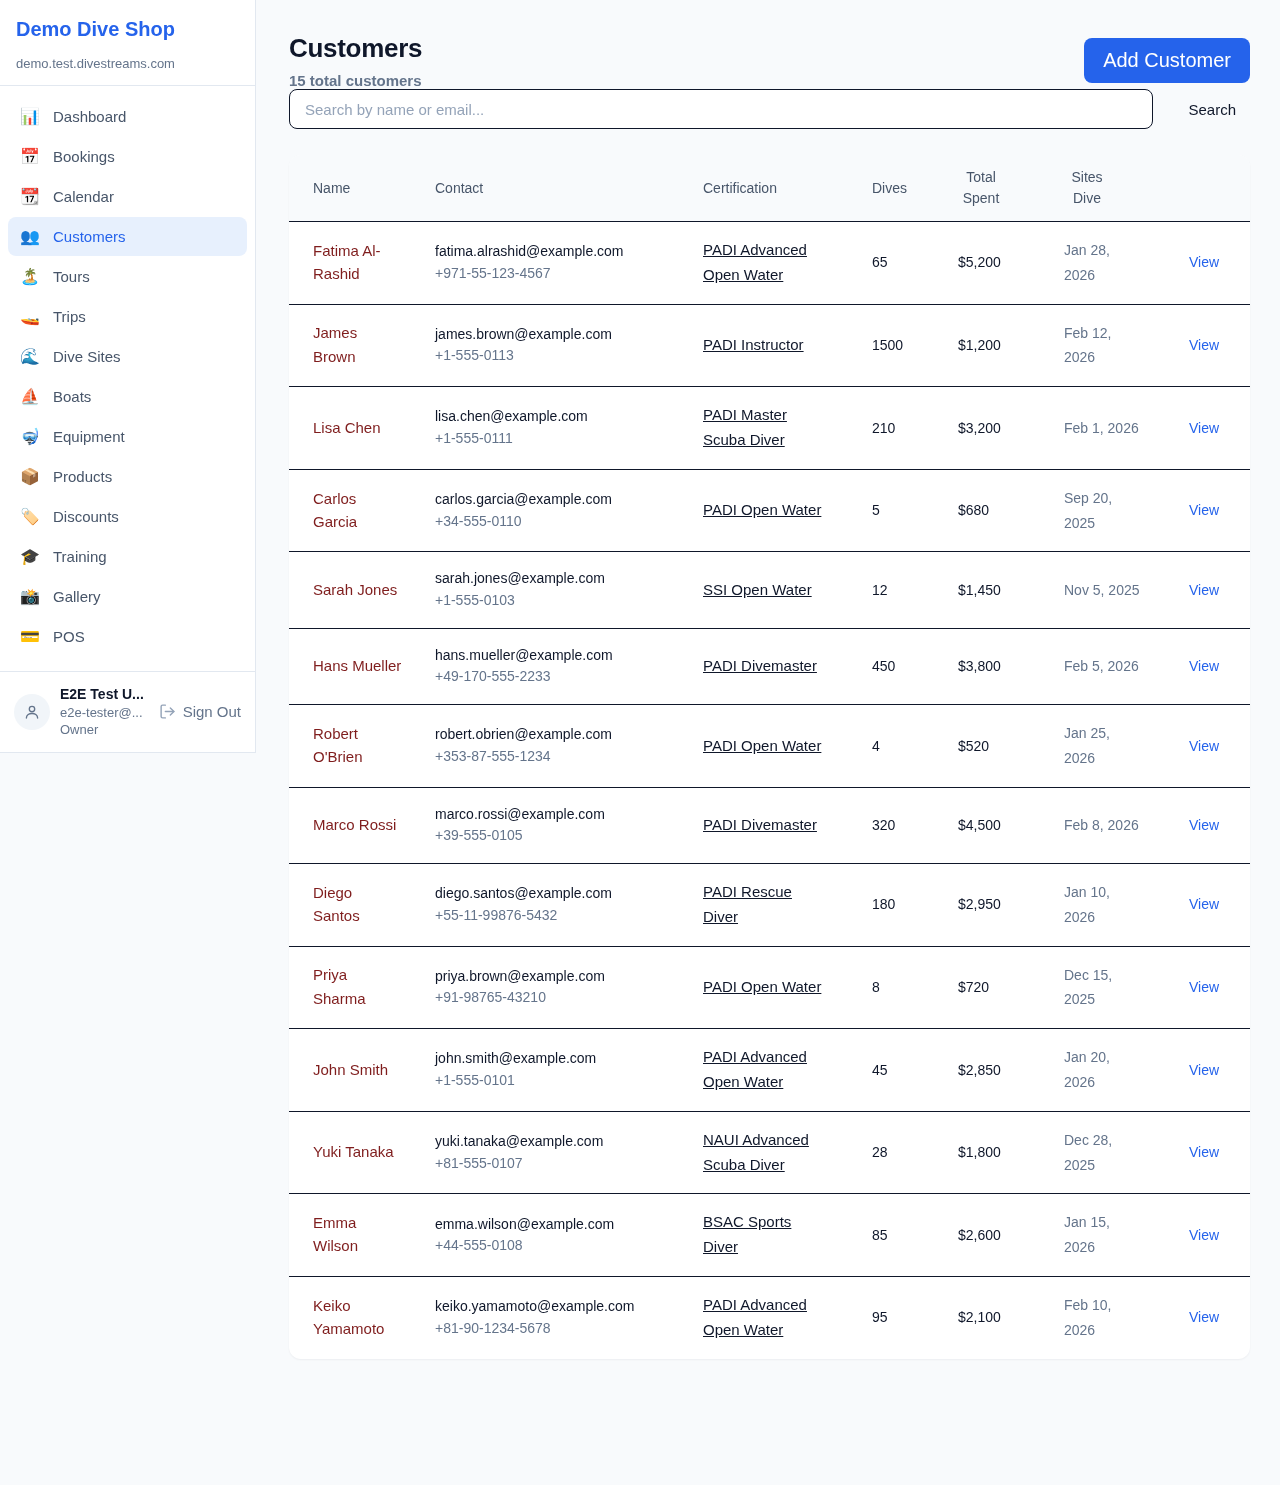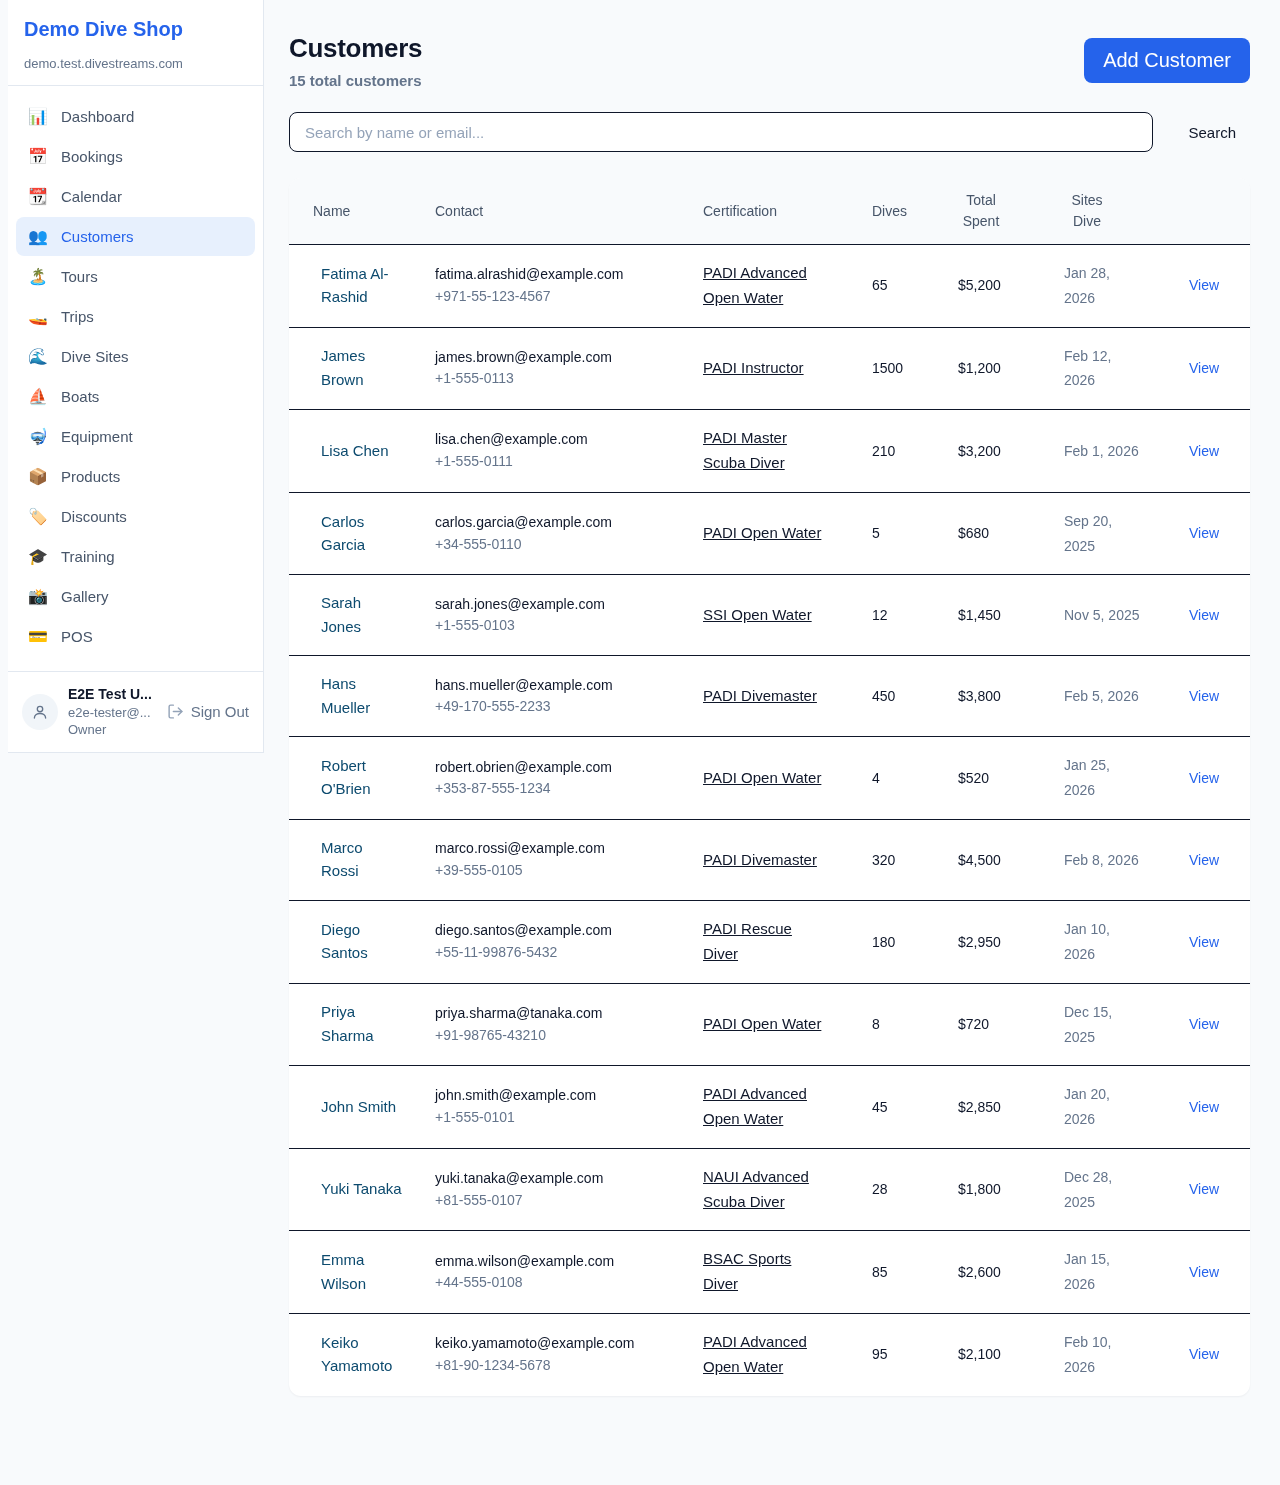--- a/index.html
+++ b/index.html
@@ -8,21 +8,21 @@
     font-family: "Liberation Sans", sans-serif;
     background: #f8fafc;
     color: #0f172a;
     min-height: 1485px;
     position: relative;
   }
 
   
   .sidebar {
     position: absolute;
-    left: 8px; top: 0;
+    left: 0; top: 0;
     width: 256px;
     background: #ffffff;
     border-right: 1px solid #e2e8f0;
     border-bottom: 1px solid #e2e8f0;
     padding-bottom: 0;
   }
   .brand { padding: 18px 16px 14px 16px; }
   .brand-name { color: #2563eb; font-size: 20px; font-weight: 700; }
   .brand-domain { color: #64748b; font-size: 13px; margin-top: 15px; }
   .sidebar-divider { border: none; border-top: 1px solid #e2e8f0; }
@@ -65,21 +65,21 @@
   .page-subtitle { font-size: 15px; color: #64748b; margin-top: 8px; font-weight: bold; }
   .add-customer-btn {
     background: #2563eb; color: #ffffff;
     border: none; border-radius: 8px;
     font-size: 20px; font-weight: 500;
     font-family: "Liberation Sans", sans-serif;
     padding: 11px 19px; cursor: pointer;
     margin-top: 5px;
   }
 
-  .search-row { display: flex; align-items: center; margin-top: 23px; }
+  .search-row { display: flex; align-items: center; }
   .search-input {
     flex: 1;
     height: 40px;
     border: 1px solid #0f172a;
     border-radius: 8px;
     background: #ffffff;
     padding: 0 15px;
     font-size: 15px;
     font-family: "Liberation Sans", sans-serif;
     color: #0f172a;
@@ -129,21 +129,21 @@
     border-bottom: 1px solid #0f172a;
     line-height: 1.55;
   }
   tbody tr:last-child td { border-bottom: none; }
   td.cell-name { padding-left: 24px; padding-right: 32px; }
   td.cell-contact { padding-right: 48px; }
   td.cell-cert { padding-right: 48px; text-decoration: underline; }
   td.cell-last { padding-right: 28px; }
   td.cell-view { text-align: center; padding-right: 14px; }
 
-  .name-link { color: #0c4a6e; font-size: 15px; font-weight: 500; text-decoration: none; cursor: pointer; display: inline-block; margin-left: 8px; }
+  .name-link { color: #7f1d1d; font-size: 15px; font-weight: 500; text-decoration: none; cursor: pointer; display: inline-block; }
   .contact-email { font-size: 14px; color: #0f172a; overflow-wrap: break-word; }
   .contact-phone { font-size: 14px; color: #64748b; }
   .cert-text { font-size: 15px; color: #0f172a; }
   .cert-text.none { color: #94a3b8; }
   .dives-text, .spent-text { font-size: 14px; color: #0f172a; }
   .last-dive-text { font-size: 14px; color: #64748b; }
   .view-link { color: #2563eb; font-size: 14px; text-decoration: none; cursor: pointer; }
 
   svg { display: block; }
 </style>
@@ -401,21 +401,21 @@
     <td class="cell-cert"><span class="cert-text">PADI Rescue Diver</span></td>
     <td class="cell-dives"><span class="dives-text">180</span></td>
     <td class="cell-spent"><span class="spent-text">$2,950</span></td>
     <td class="cell-last"><span class="last-dive-text">Jan 10, 2026</span></td>
     <td class="cell-view"><a class="view-link">View</a></td>
   </tr>
 
   <tr>
     <td class="cell-name"><a class="name-link">Priya Sharma</a></td>
     <td class="cell-contact">
-      <div class="contact-email">priya.sharma@tanaka.com</div>
+      <div class="contact-email">priya.brown@example.com</div>
       <div class="contact-phone">+91-98765-43210</div>
     </td>
     <td class="cell-cert"><span class="cert-text">PADI Open Water</span></td>
     <td class="cell-dives"><span class="dives-text">8</span></td>
     <td class="cell-spent"><span class="spent-text">$720</span></td>
     <td class="cell-last"><span class="last-dive-text">Dec 15, 2025</span></td>
     <td class="cell-view"><a class="view-link">View</a></td>
   </tr>
 
   <tr>

